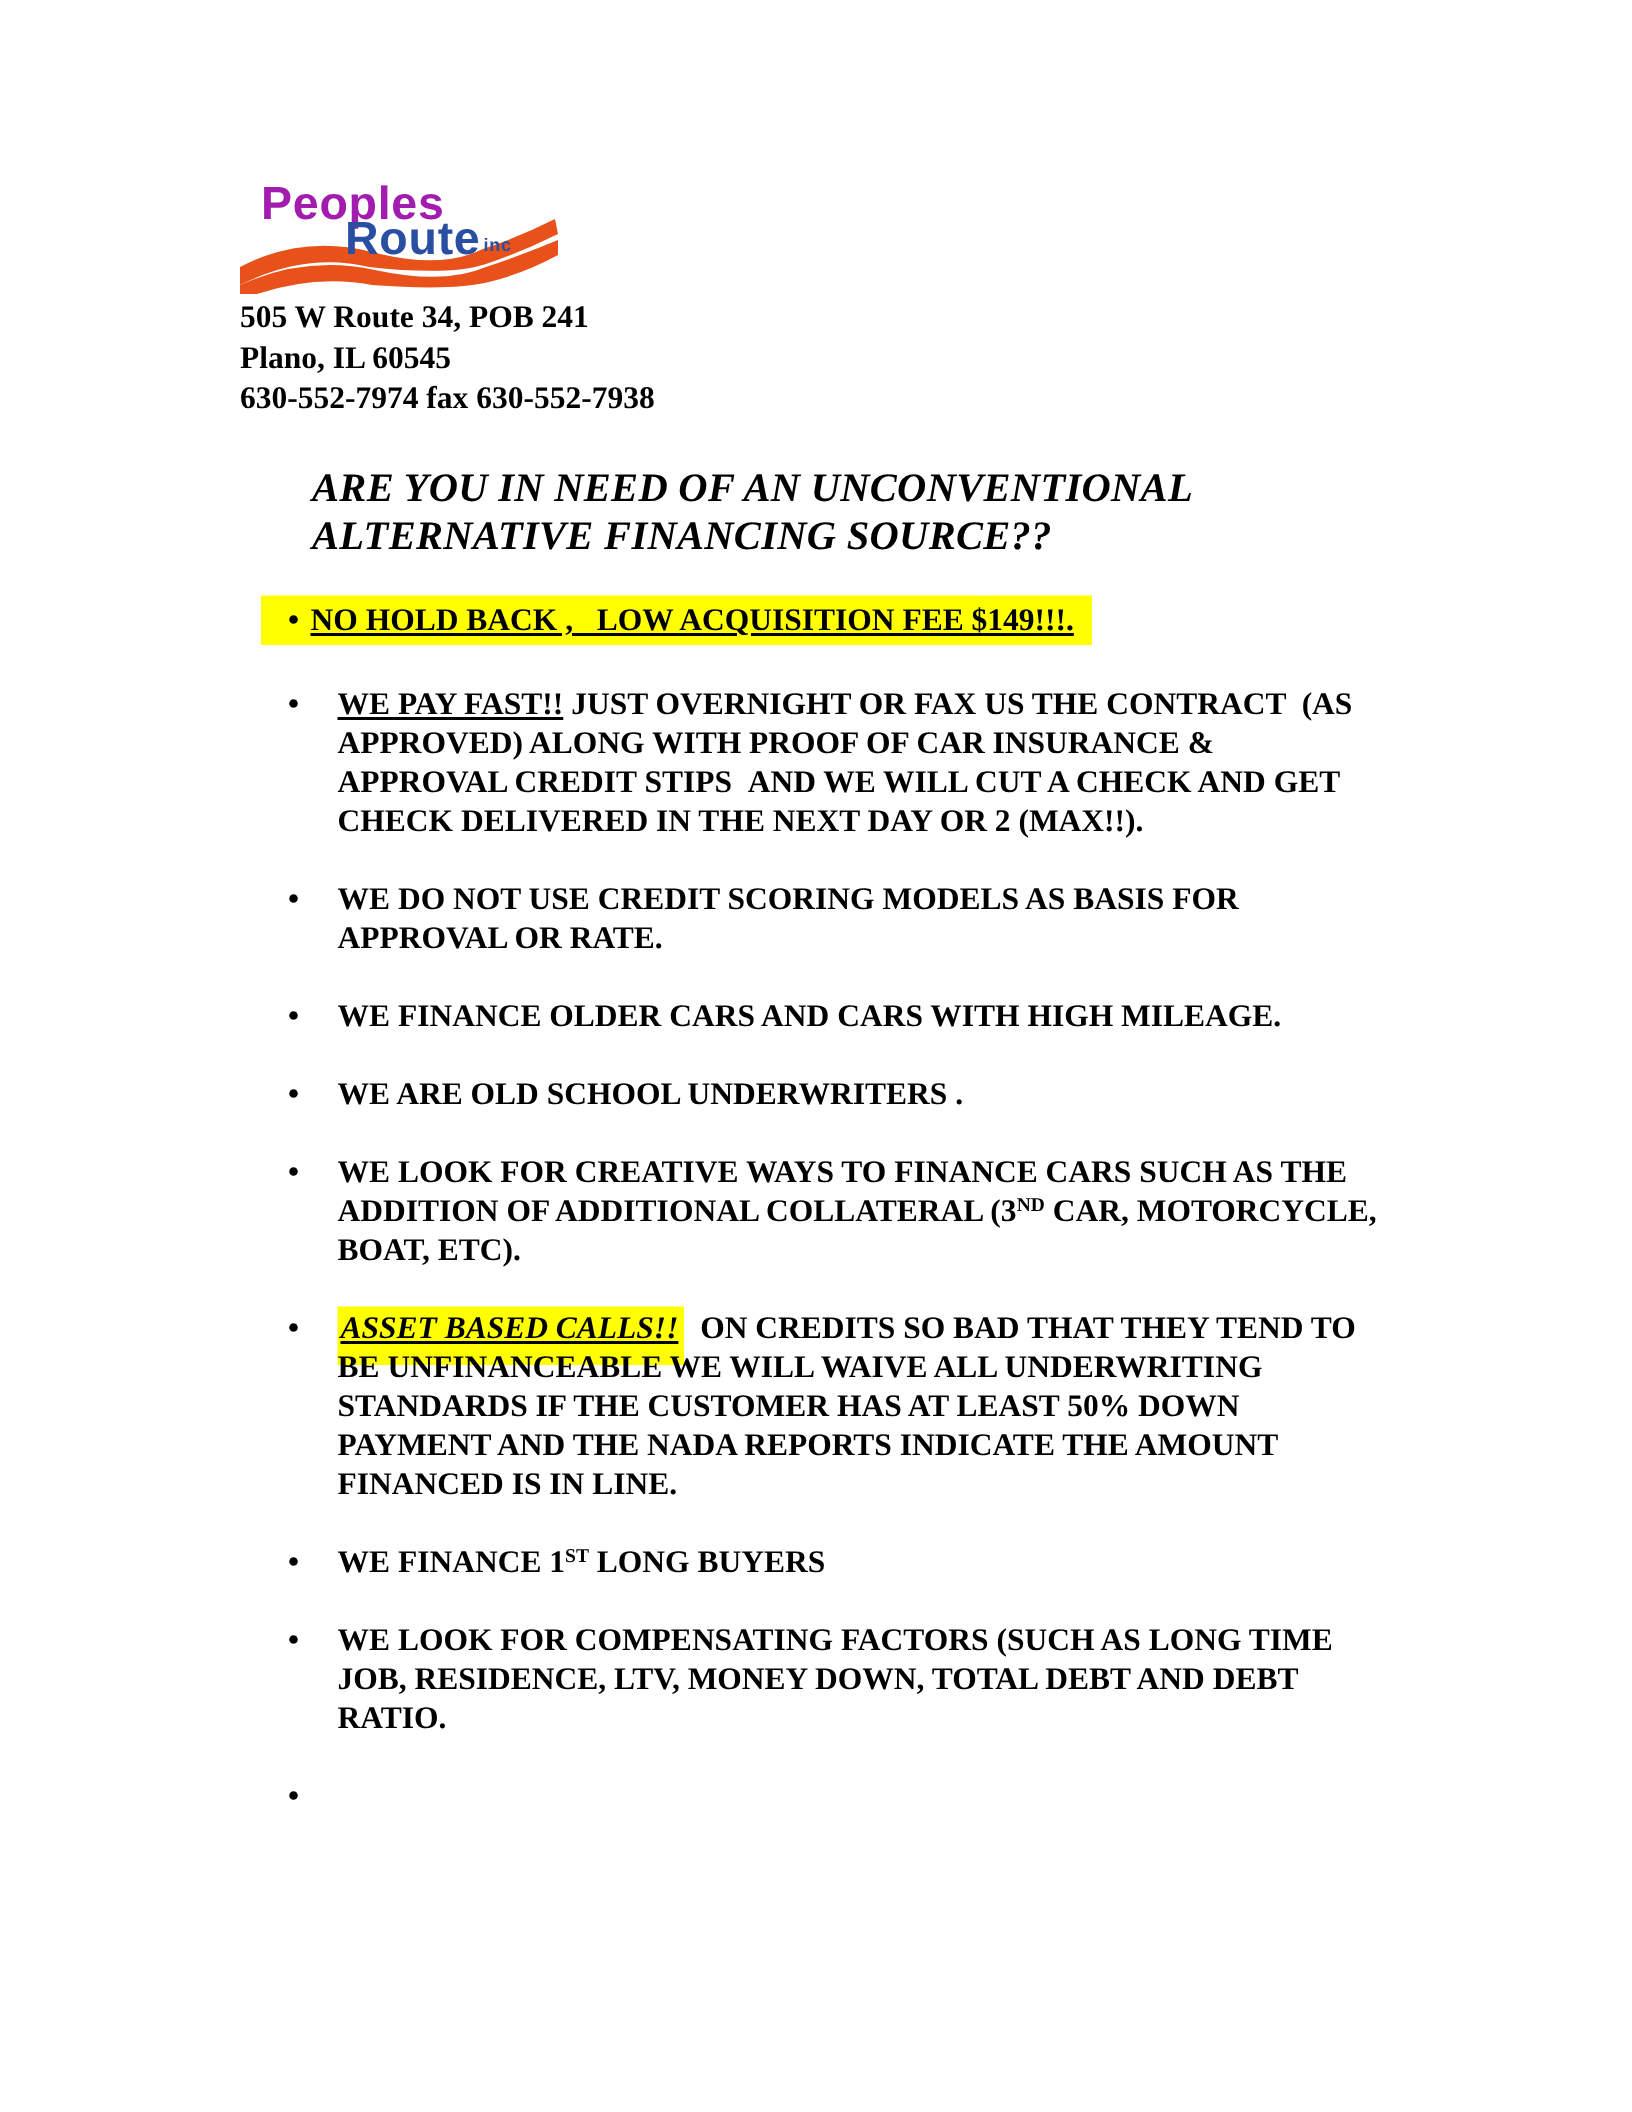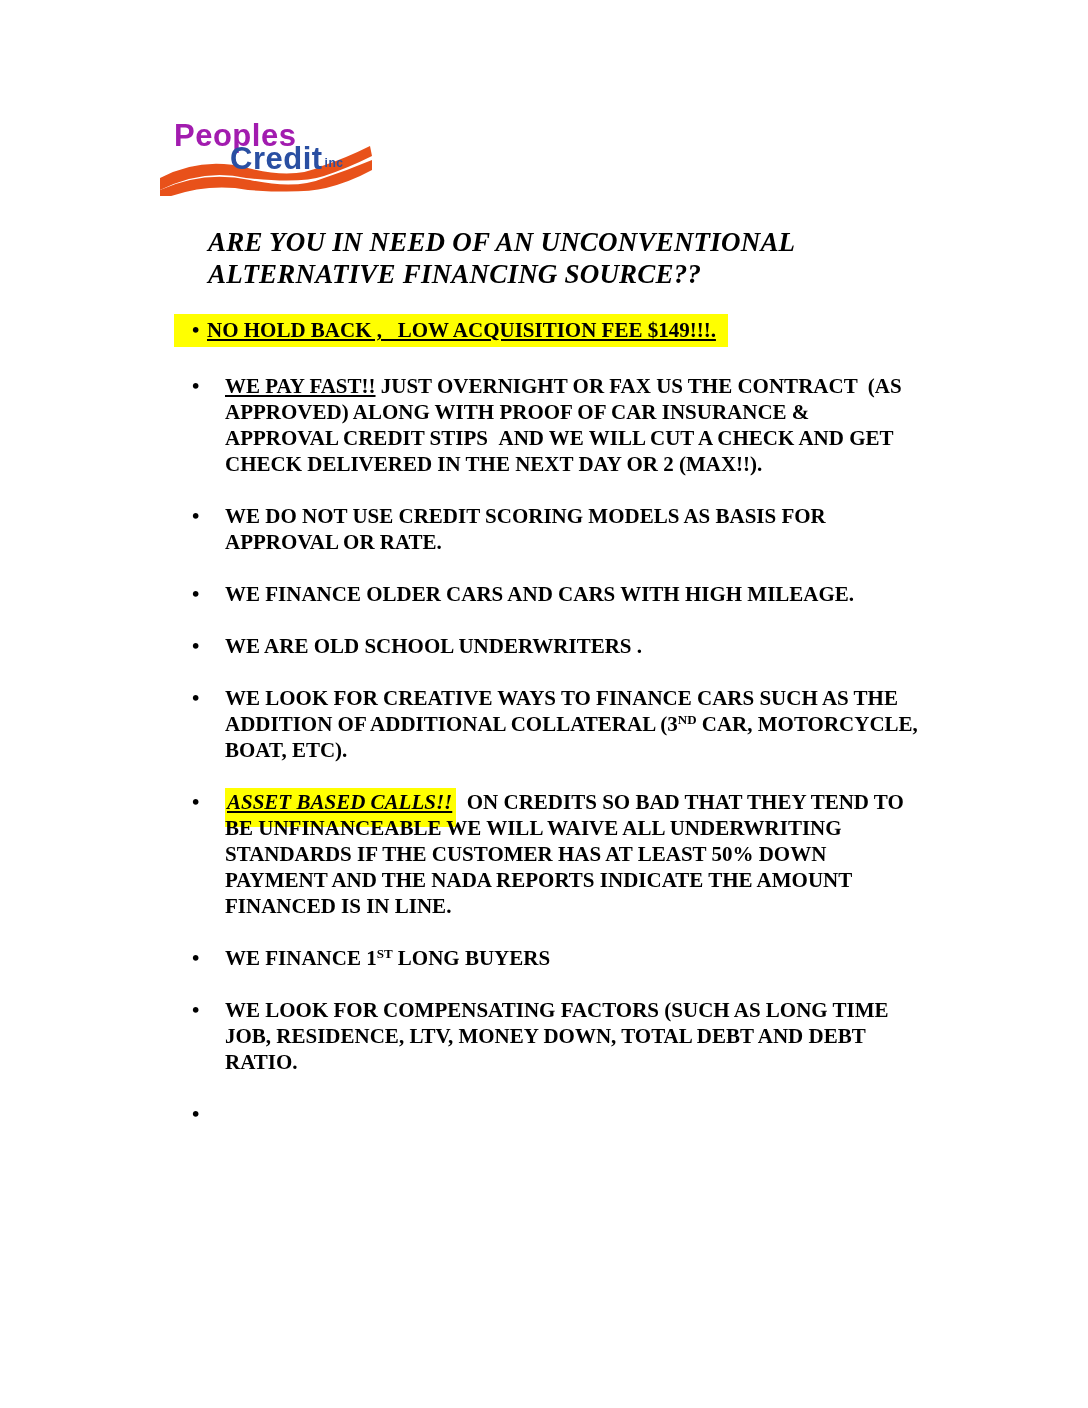--- a/index.html
+++ b/index.html
@@ -90,27 +90,32 @@
   
   .hl-lead { background:#ffff00; padding:2px 4px 13px 2px; }
 </style>
 </head>
 <body>
 
 <div class="page">
 
   <div class="logo">
     <div class="logo-word1">Peoples</div>
-    <div class="logo-word2"><span>Credit</span><span class="logo-suffix">inc</span></div>
+    <div class="logo-word2"><span>Route</span><span class="logo-suffix">inc</span></div>
     <svg class="swoosh" width="212" height="52" viewBox="0 0 212 52">
       <path d="M0,34 Q42,12 88,24 T162,22 Q186,14 210,2 L212,12 Q188,24 164,32 T86,34 Q44,24 0,46 Z" fill="#e8511a"></path>
       <path d="M0,46 Q44,26 90,36 T164,34 Q188,26 212,16 L212,26 Q190,38 166,44 T88,46 Q46,38 0,56 Z" fill="#e8511a"></path>
     </svg>
   </div>
 
+  <div class="address">
+    <div>505 W Route 34, POB 241</div>
+    <div>Plano, IL 60545</div>
+    <div>630-552-7974 fax 630-552-7938</div>
+  </div>
 
   <h1 class="heading">ARE YOU IN NEED OF AN UNCONVENTIONAL ALTERNATIVE FINANCING SOURCE??</h1>
 
   <ul class="bullets">
 
     <li class="row-highlight">
       <span class="bullet">•</span>
       <span class="u">NO HOLD BACK ,&nbsp;&nbsp; LOW ACQUISITION FEE $149!!!.</span>
     </li>
 

